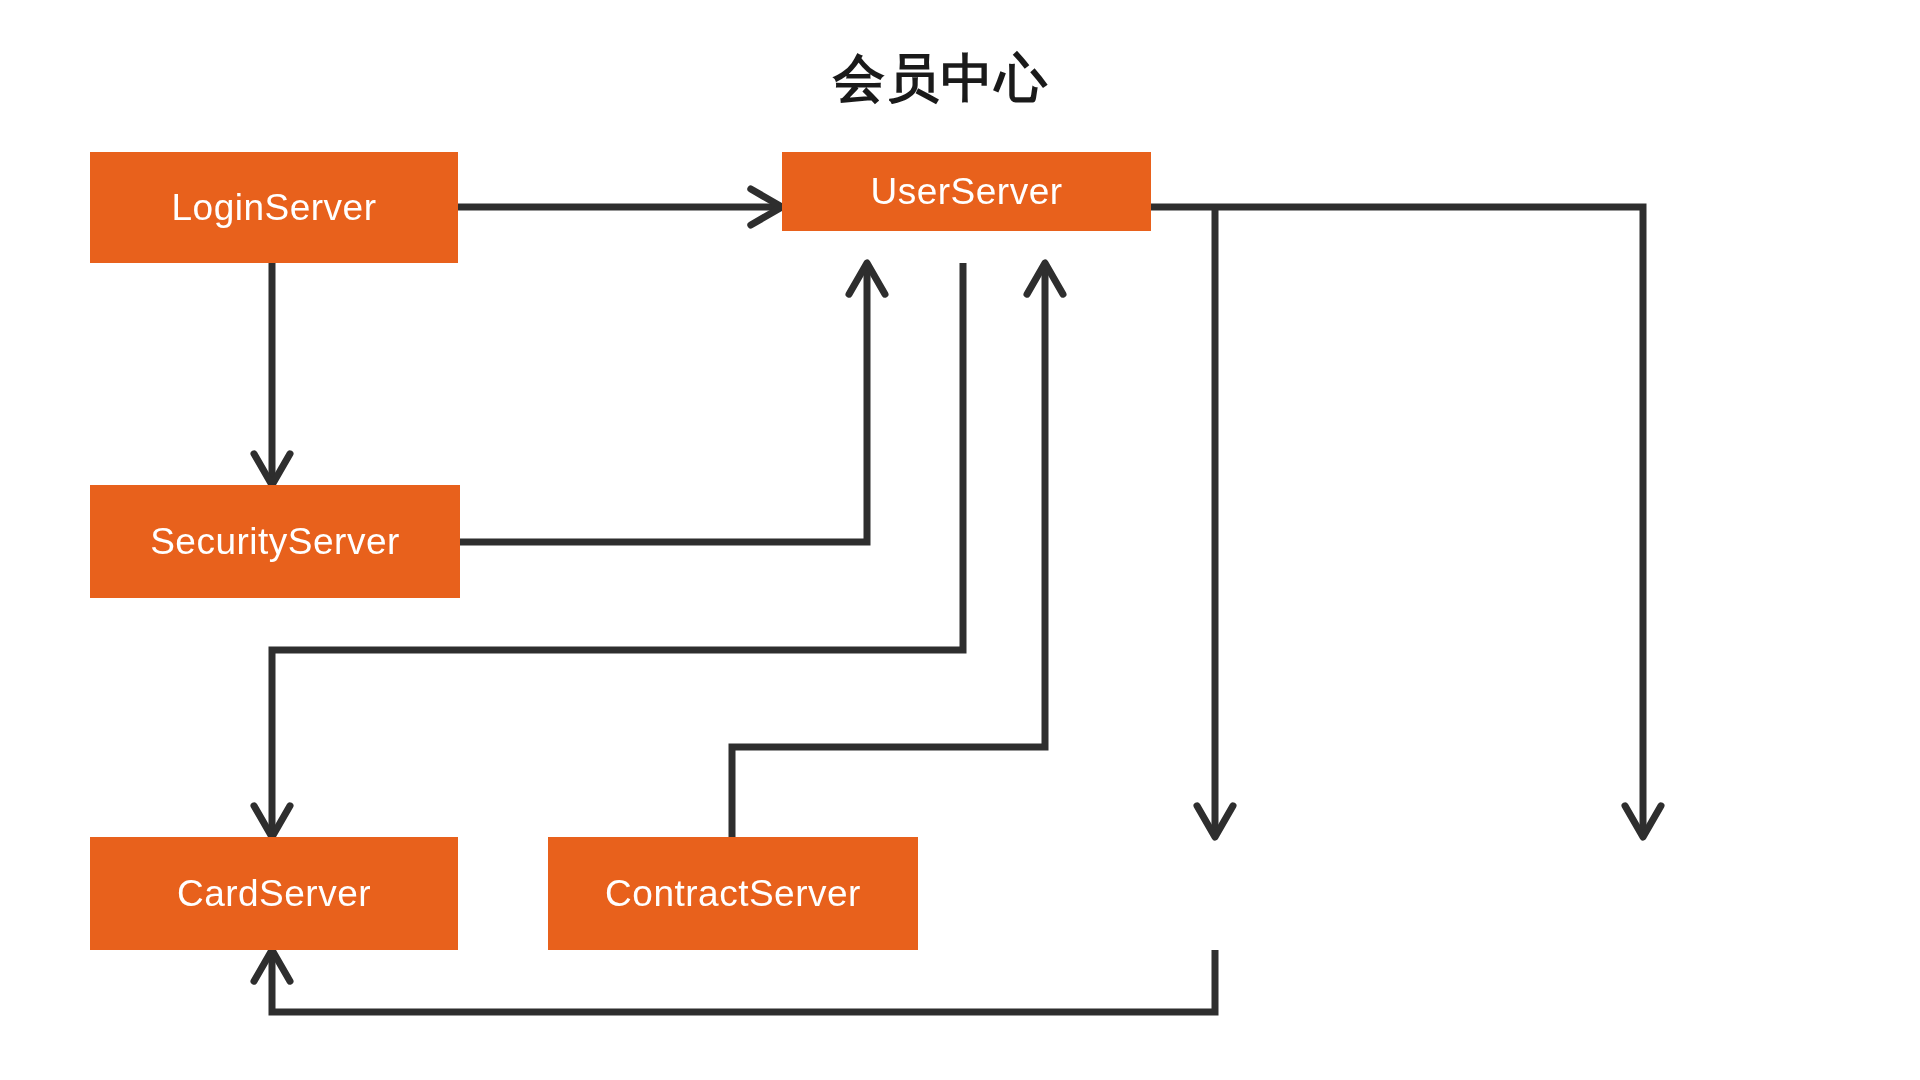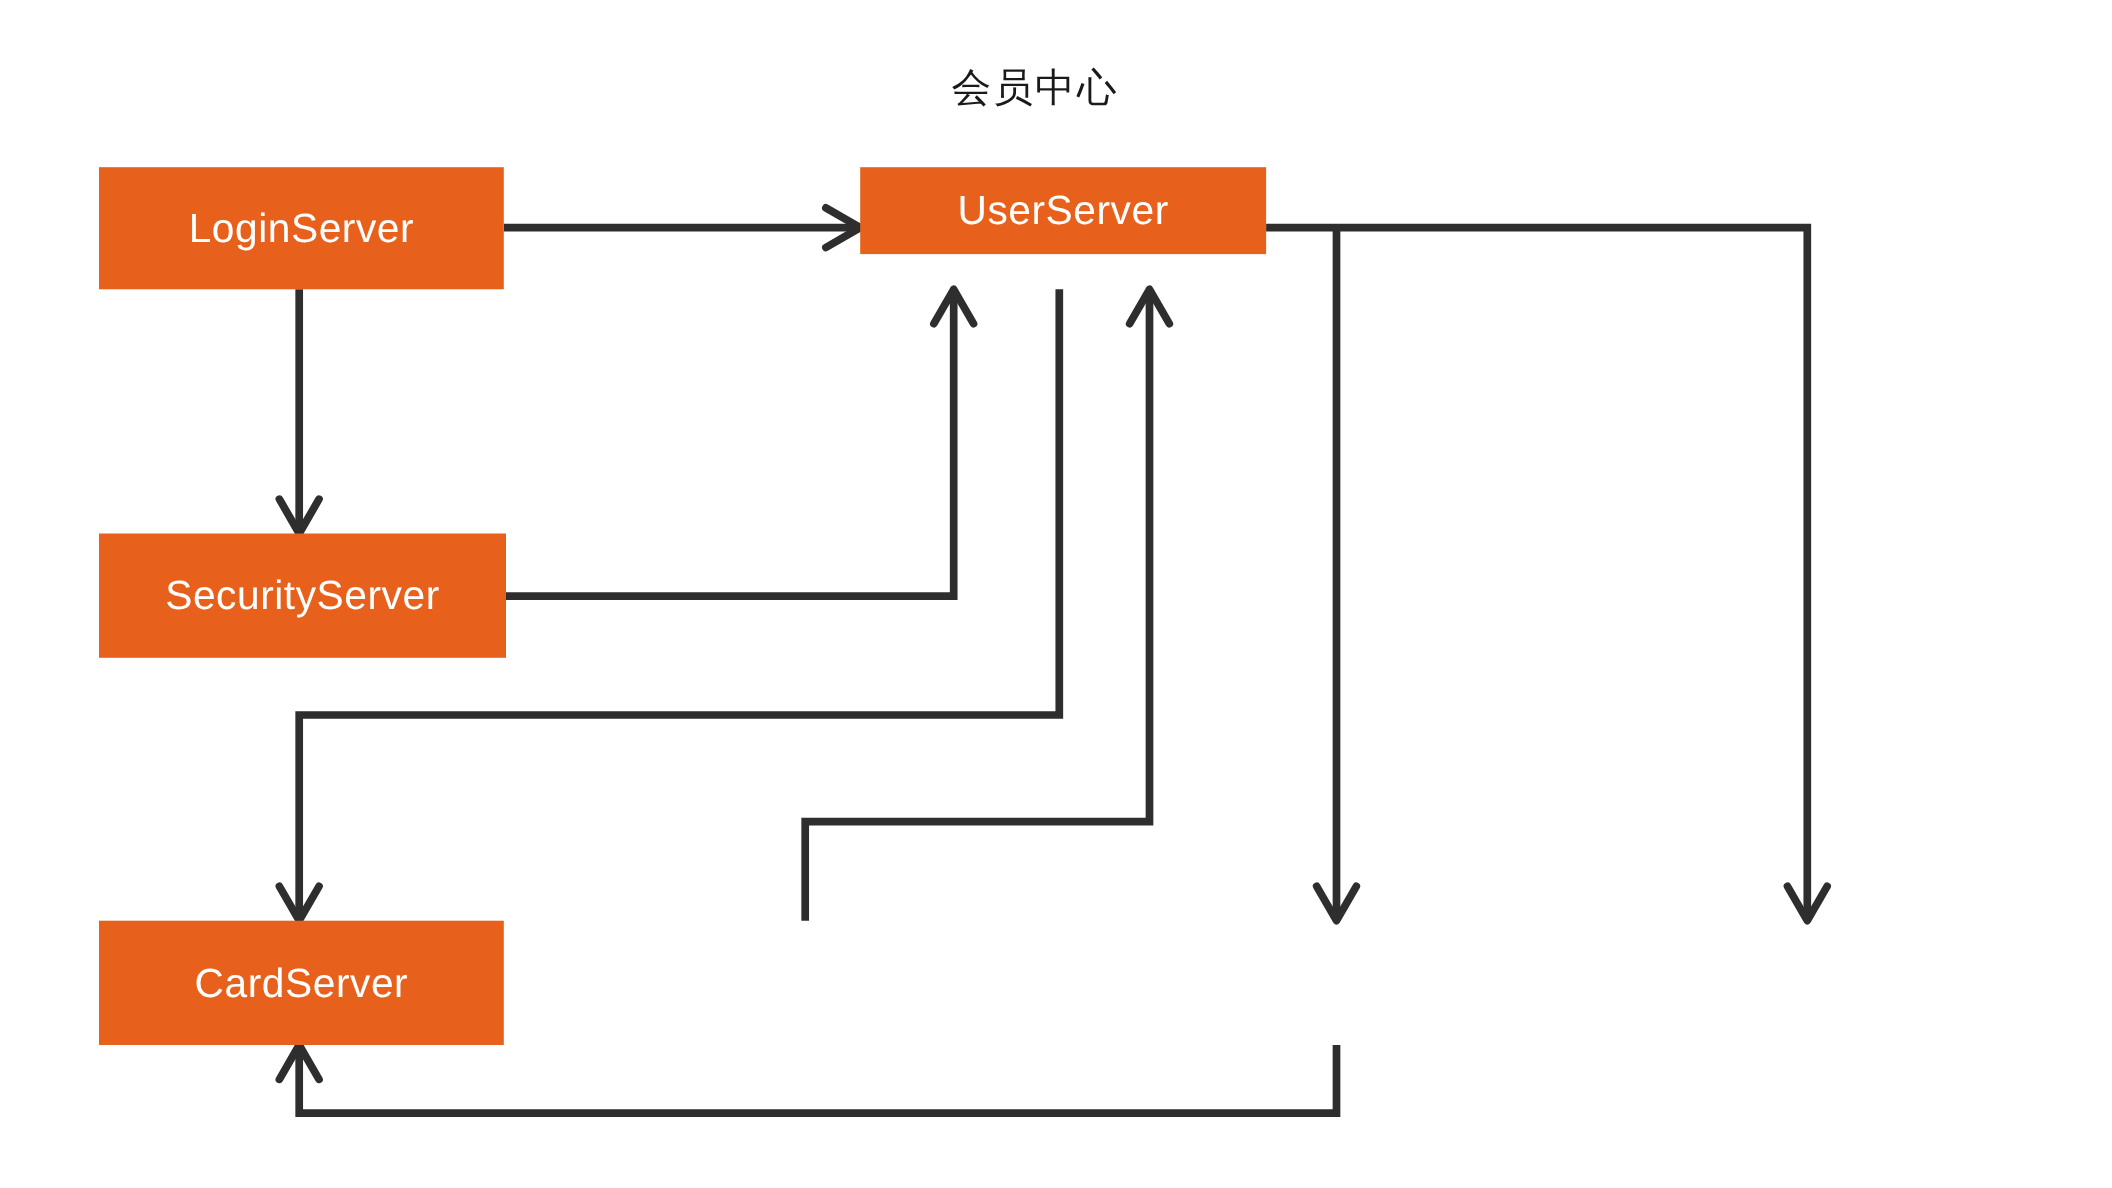--- a/index.html
+++ b/index.html
@@ -5,24 +5,24 @@
   html,body{margin:0;padding:0;background:#ffffff;}
   .canvas{
     position:relative;
     width:1920px;height:1080px;
     background:#ffffff;
     overflow:hidden;
     font-family:"Liberation Sans",sans-serif;
   }
   .diagram-title{
     position:absolute;
-    top:56px;left:941px;
+    top:44px;left:941px;
     transform:translateX(-50%);
-    font-size:36px;
-    font-weight:400;
+    font-size:52px;
+    font-weight:700;
     letter-spacing:2px;
     color:#1a1a1a;
     white-space:nowrap;
   }
   #edges-svg{
     position:absolute;left:0;top:0;width:1920px;height:1080px;
   }
   #nodes-layer{position:absolute;left:0;top:0;width:1920px;height:1080px;}
   .node{
     position:absolute;
@@ -54,14 +54,15 @@
       <polyline points="1151,207 1643,207 1643,837" fill="none" stroke="#2E2E2E" stroke-width="7" stroke-linejoin="miter"></polyline>
       <path d="M 1625.0 805.8 L 1643 837 L 1661.0 805.8" fill="none" stroke="#2E2E2E" stroke-width="7" stroke-linecap="round" stroke-linejoin="round"></path>
       <polyline points="1215,950 1215,1012 272,1012 272,950" fill="none" stroke="#2E2E2E" stroke-width="7" stroke-linejoin="miter"></polyline>
       <path d="M 290.0 981.2 L 272 950 L 254.0 981.2" fill="none" stroke="#2E2E2E" stroke-width="7" stroke-linecap="round" stroke-linejoin="round"></path>
     </svg>
   <div id="nodes-layer">
       <div class="node" style="left: 90px; top: 152px; width: 368px; height: 111px; background: rgb(232, 97, 28); color: rgb(255, 255, 255);">LoginServer</div>
       <div class="node" style="left: 782px; top: 152px; width: 369px; height: 79px; background: rgb(232, 97, 28); color: rgb(255, 255, 255);">UserServer</div>
       <div class="node" style="left: 90px; top: 485px; width: 370px; height: 113px; background: rgb(232, 97, 28); color: rgb(255, 255, 255);">SecurityServer</div>
       <div class="node" style="left: 90px; top: 837px; width: 368px; height: 113px; background: rgb(232, 97, 28); color: rgb(255, 255, 255);">CardServer</div>
+      <div class="node" style="left: 548px; top: 837px; width: 370px; height: 113px; background: rgb(232, 97, 28); color: rgb(255, 255, 255);">ContractServer</div>
     </div>
 </div>
 
 </body></html>

